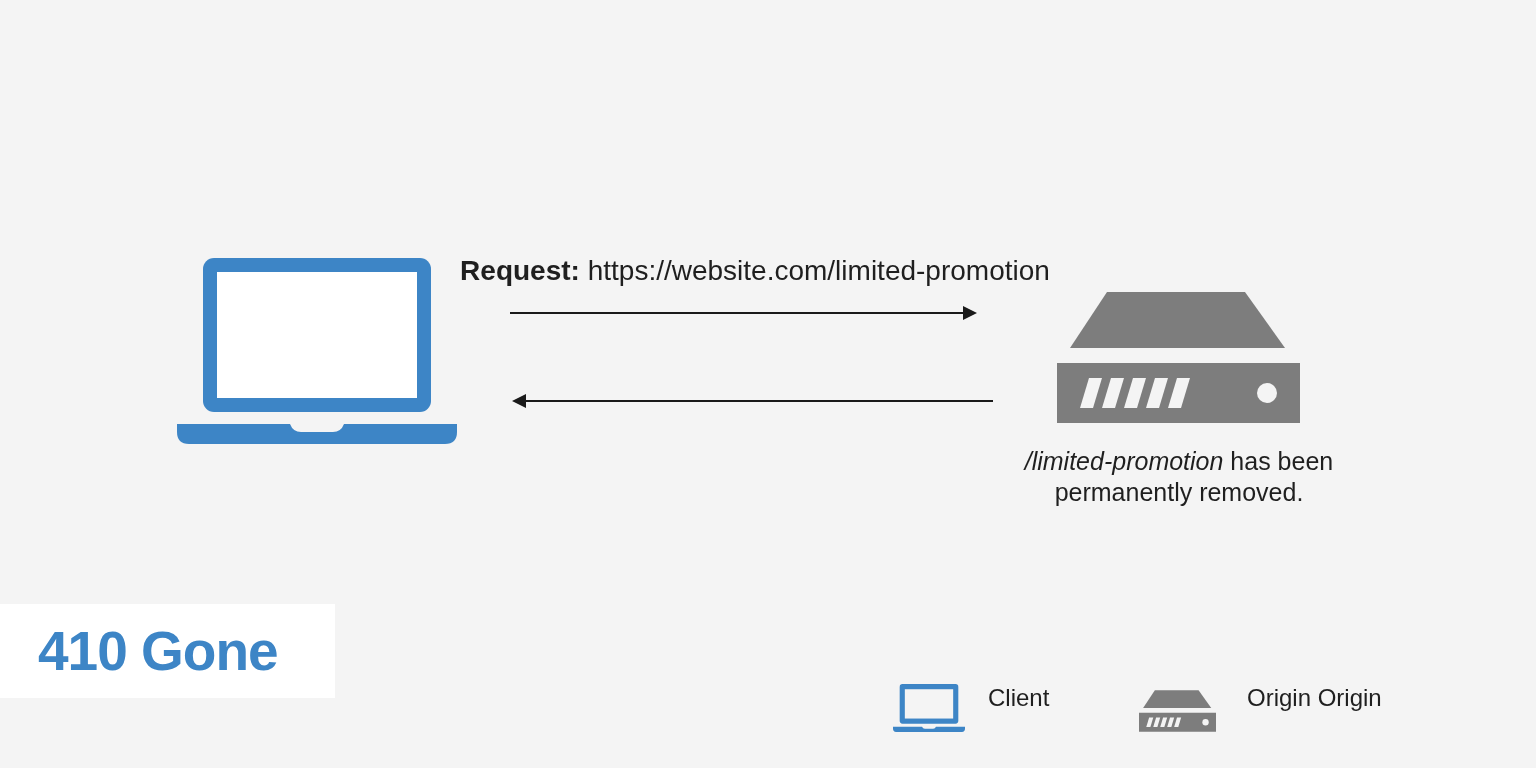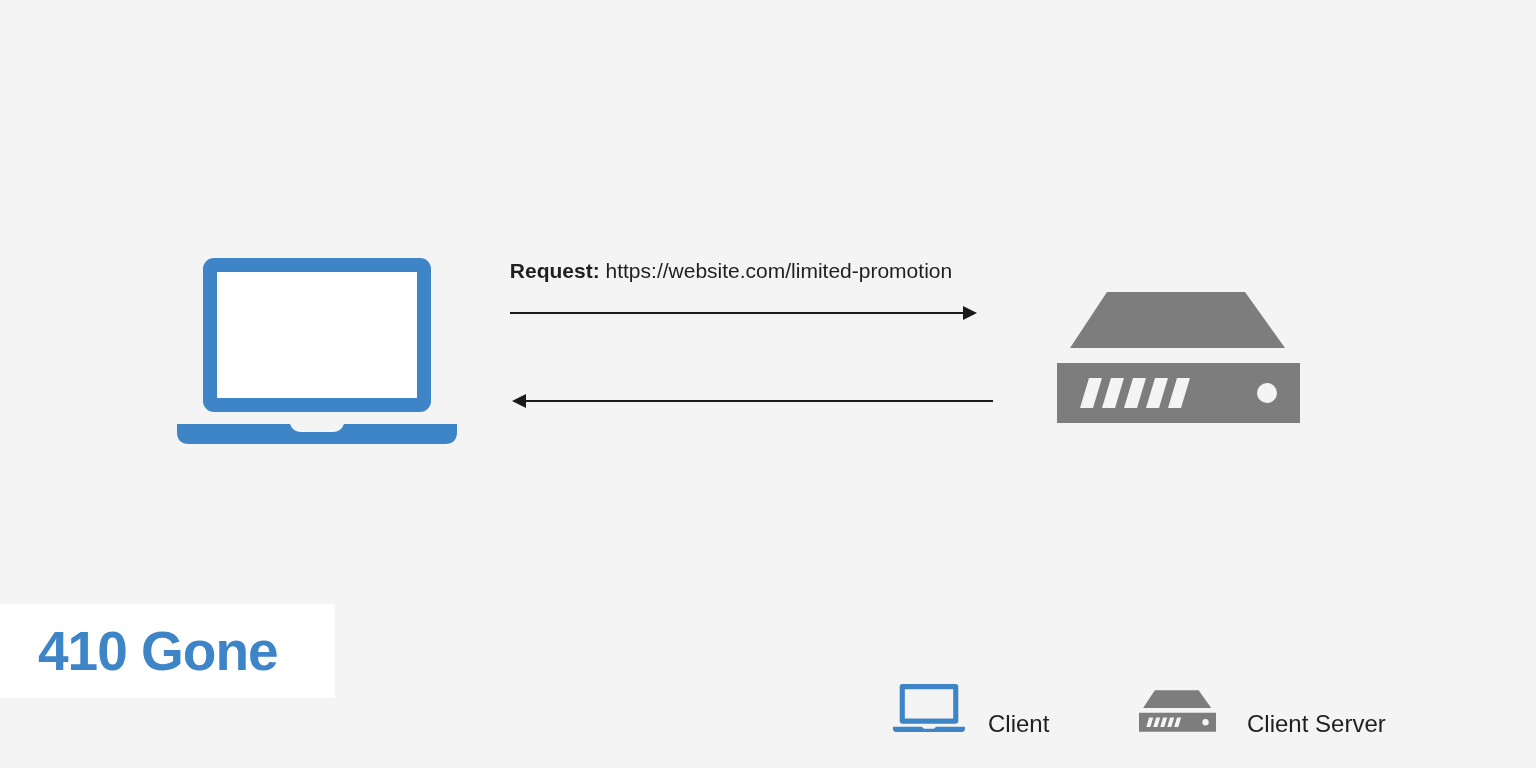--- a/index.html
+++ b/index.html
@@ -42,22 +42,22 @@
   }
   .arrow-right { left: 510px; top: 306px; width: 467px; }
   .arrow-right .line { left: 0; width: 454px; }
   .arrow-right .head { right: 0; border-left: 14px solid var(--arrow-color); }
   .arrow-left { left: 512px; top: 394px; width: 481px; }
   .arrow-left .line { right: 0; width: 468px; }
   .arrow-left .head { left: 0; border-right: 14px solid var(--arrow-color); }
 
   
   .msg-label {
-    left: 416px; width: 630px; text-align: center;
-    font-size: 21px; line-height: 30px; color: var(--text-color);
+    left: 440px; width: 630px; text-align: center;
+    font-size: 28px; line-height: 30px; color: var(--text-color);
     white-space: nowrap;
   }
   .msg-label b { font-weight: 700; }
   .request-label  { top: 256px; }
   .response-label { top: 424px; }
 
   
   .server-caption {
     left: 1014px; top: 446px; width: 330px;
     text-align: center; font-size: 25px; line-height: 31px;
@@ -74,21 +74,21 @@
   }
   .title-plate .title-text {
     font-size: 55px; font-weight: 700; color: var(--accent-blue);
     letter-spacing: -1px; white-space: nowrap;
   }
 
   
   .legend-client-icon { left: 893px; top: 684px; width: 72px; height: 48px; }
   .legend-server-icon { left: 1139px; top: 690px; width: 77px; height: 42px; }
   .legend-label {
-    top: 710px; font-size: 24px; line-height: 28px;
+    top: 684px; font-size: 24px; line-height: 28px;
     color: var(--text-color); white-space: nowrap;
   }
   .legend-label-client { left: 988px; }
   .legend-label-server { left: 1247px; }
 </style>
 </head>
 <body>
 
 <div class="canvas">
 
@@ -121,20 +121,24 @@
       <rect x="0" y="71" width="243" height="60" fill="#7d7d7d"></rect>
       <polygon points="32,86 45,86 36,116 23,116" fill="#f4f4f4"></polygon>
       <polygon points="54,86 67,86 58,116 45,116" fill="#f4f4f4"></polygon>
       <polygon points="76,86 89,86 80,116 67,116" fill="#f4f4f4"></polygon>
       <polygon points="98,86 111,86 102,116 89,116" fill="#f4f4f4"></polygon>
       <polygon points="120,86 133,86 124,116 111,116" fill="#f4f4f4"></polygon>
       <circle cx="210" cy="101" r="10" fill="#f4f4f4"></circle>
     </svg>
   </div>
 
+  <div class="abs server-caption">
+    <div><span class="ital">/limited-promotion</span><span> has been</span></div>
+    <div>permanently removed.</div>
+  </div>
 
   <div class="abs title-plate">
     <span class="title-text">410 Gone</span>
   </div>
 
   <div class="abs legend-client-icon">
     <svg viewBox="0 0 280 186">
       <rect x="26" y="0" width="228" height="154" rx="11" fill="#3d85c6"></rect>
       <rect x="46" y="20" width="188" height="114" fill="#f4f4f4"></rect>
       <path d="M0,166 H113 Q116,174 124,174 H156 Q164,174 167,166 H280 V174 Q280,186 268,186 H12 Q0,186 0,174 Z" fill="#3d85c6"></path>
@@ -147,15 +151,15 @@
       <polygon points="50,0 188,0 228,56 13,56" fill="#7d7d7d"></polygon>
       <rect x="0" y="71" width="243" height="60" fill="#7d7d7d"></rect>
       <polygon points="32,86 45,86 36,116 23,116" fill="#f4f4f4"></polygon>
       <polygon points="54,86 67,86 58,116 45,116" fill="#f4f4f4"></polygon>
       <polygon points="76,86 89,86 80,116 67,116" fill="#f4f4f4"></polygon>
       <polygon points="98,86 111,86 102,116 89,116" fill="#f4f4f4"></polygon>
       <polygon points="120,86 133,86 124,116 111,116" fill="#f4f4f4"></polygon>
       <circle cx="210" cy="101" r="10" fill="#f4f4f4"></circle>
     </svg>
   </div>
-  <div class="abs legend-label legend-label-server">Client Server</div>
+  <div class="abs legend-label legend-label-server">Origin Origin</div>
 
 </div>
 
 </body></html>

